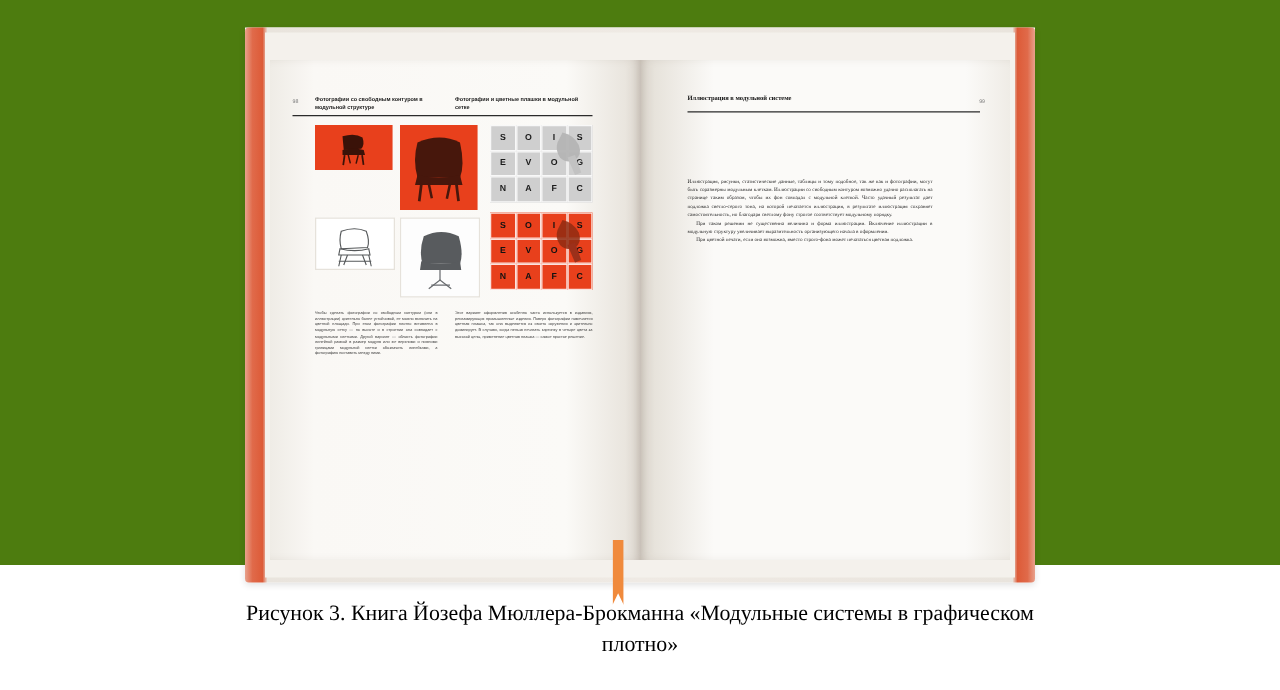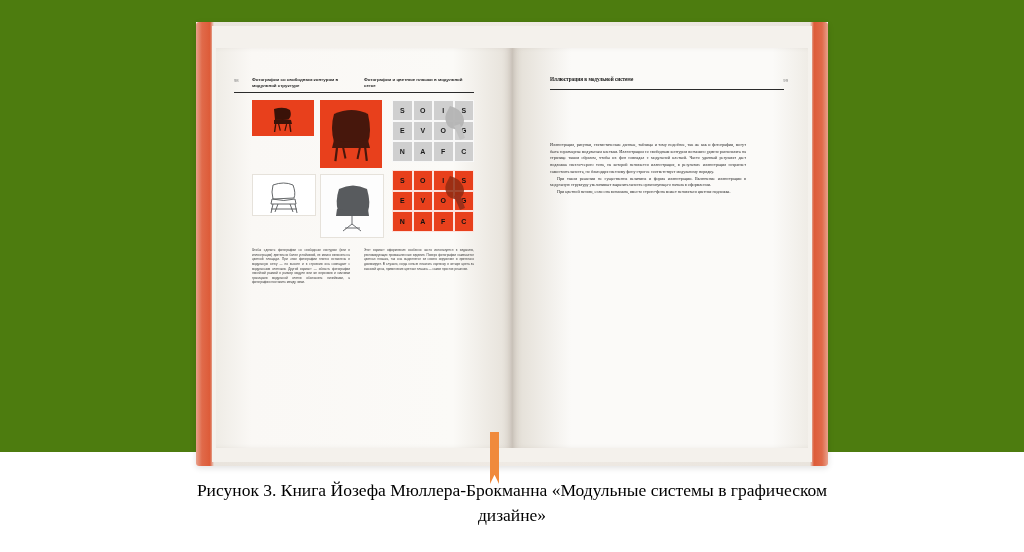--- a/index.html
+++ b/index.html
@@ -331,16 +331,16 @@
 
       </div>
 
     </div>
 
     <div class="ribbon"></div>
   </div>
 
   <div class="caption">
     <span class="cap-line">Рисунок 3.  Книга Йозефа Мюллера-Брокманна «Модульные системы в графическом</span>
-    <span class="cap-line">дизайне»</span>
+    <span class="cap-line">плотно»</span>
   </div>
 
 </div>
 
 </body></html>

